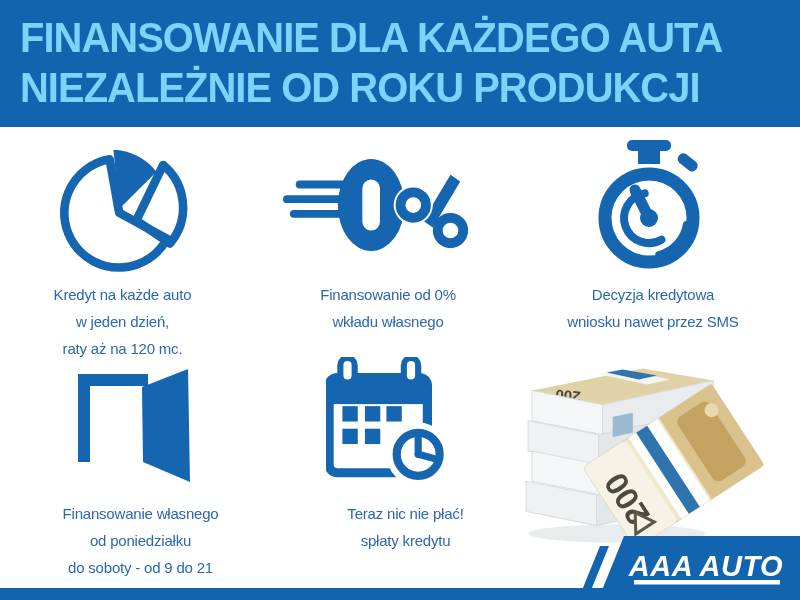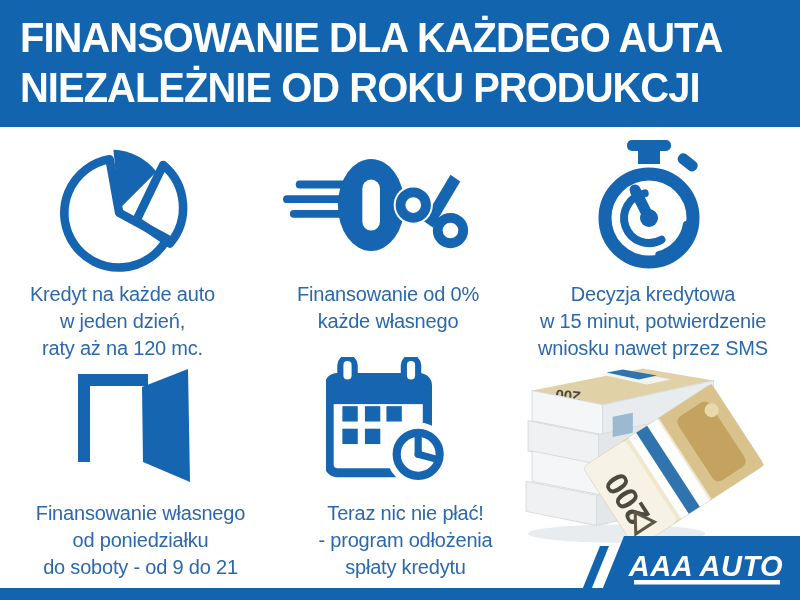--- a/index.html
+++ b/index.html
@@ -9,33 +9,33 @@
   }
   html,body{margin:0;padding:0;}
   body{font-family:"Liberation Sans",sans-serif;background:#888;}
   .page{
     position:relative;width:800px;height:600px;background:#ffffff;
     overflow:hidden;margin:0 auto;
   }
   
   .header{
     position:absolute;left:0;top:0;width:800px;height:127px;
-    background:var(--blue);color:#ffffff;
+    background:var(--blue);color:#7dd3fc;
   }
   .header-text{
     position:absolute;left:20px;top:13px;
     font-weight:bold;font-size:42px;line-height:50px;
     letter-spacing:-1px;transform:scaleX(0.95);transform-origin:left top;
     white-space:nowrap;
   }
   
   .icon{position:absolute;}
   .feature-text{
     position:absolute;color:var(--text-blue);
-    font-size:20px;line-height:27px;text-align:center;
+    font-size:15px;line-height:27px;text-align:center;
     letter-spacing:-0.2px;
   }
   .ft1{left:15px; top:281px; width:215px;}
   .ft2{left:283px;top:281px; width:210px;}
   .ft3{left:528px;top:281px; width:250px;}
   .ft4{left:28px; top:500px; width:225px;}
   .ft5{left:298px;top:500px; width:215px;}
   
   .f{fill:var(--icon-blue);}
   .s{stroke:var(--icon-blue);fill:none;}
@@ -89,25 +89,24 @@
     <circle class="f" cx="52" cy="78" r="9"></circle>
   </svg>
 
   <div class="feature-text ft1">
     <div>Kredyt na każde auto</div>
     <div>w jeden dzień,</div>
     <div>raty aż na 120 mc.</div>
   </div>
   <div class="feature-text ft2">
     <div>Finansowanie od 0%</div>
-    <div>każde własnego</div>
+    <div>wkładu własnego</div>
   </div>
   <div class="feature-text ft3">
     <div>Decyzja kredytowa</div>
-    <div>w 15 minut, potwierdzenie</div>
     <div>wniosku nawet przez SMS</div>
   </div>
 
   <svg class="icon" style="left:76px;top:363px" width="118" height="124" viewBox="0 0 118 124">
     <rect class="f" x="2" y="11" width="12" height="88"></rect>
     <rect class="f" x="2" y="11" width="70" height="12"></rect>
     <polygon class="f" points="66,24 112,6 114,119 67,99"></polygon>
   </svg>
 
   <svg class="icon" style="left:326px;top:357px" width="127" height="127" viewBox="0 0 122 124">
@@ -159,21 +158,20 @@
     </g>
   </svg>
 
   <div class="feature-text ft4">
     <div>Finansowanie własnego</div>
     <div>od poniedziałku</div>
     <div>do soboty - od 9 do 21</div>
   </div>
   <div class="feature-text ft5">
     <div>Teraz nic nie płać!</div>
-    <div>- program odłożenia</div>
     <div>spłaty kredytu</div>
   </div>
 
   <div class="bottom-bar"></div>
 
   <svg class="logo-svg" width="230" height="75" viewBox="0 0 230 75">
     <polygon points="8,75 30,21 39,21 17,75" fill="var(--blue)"></polygon>
     <polygon points="54,11 230,11 230,75 28,75" fill="var(--blue)"></polygon>
     <text class="logo-text" x="136" y="51" text-anchor="middle">AAA AUTO</text>
     <rect x="64" y="55" width="146" height="4.5" fill="#ffffff"></rect>

